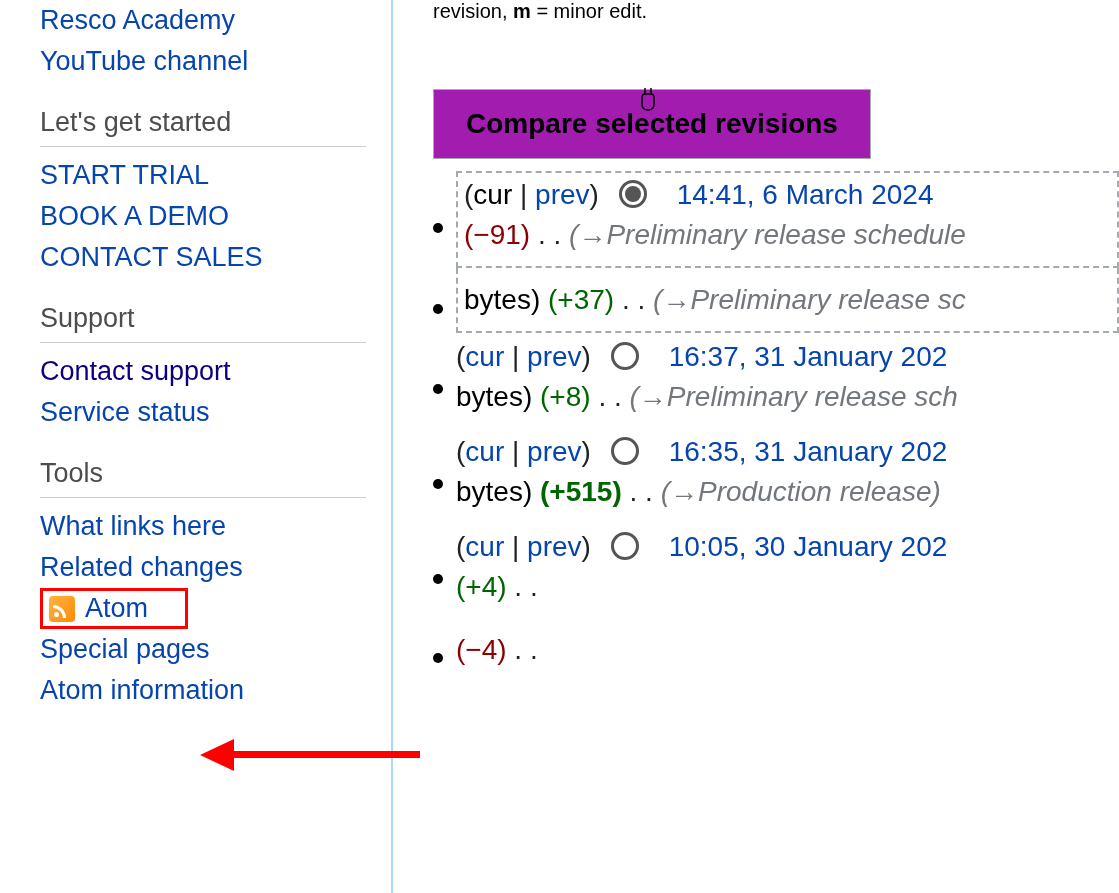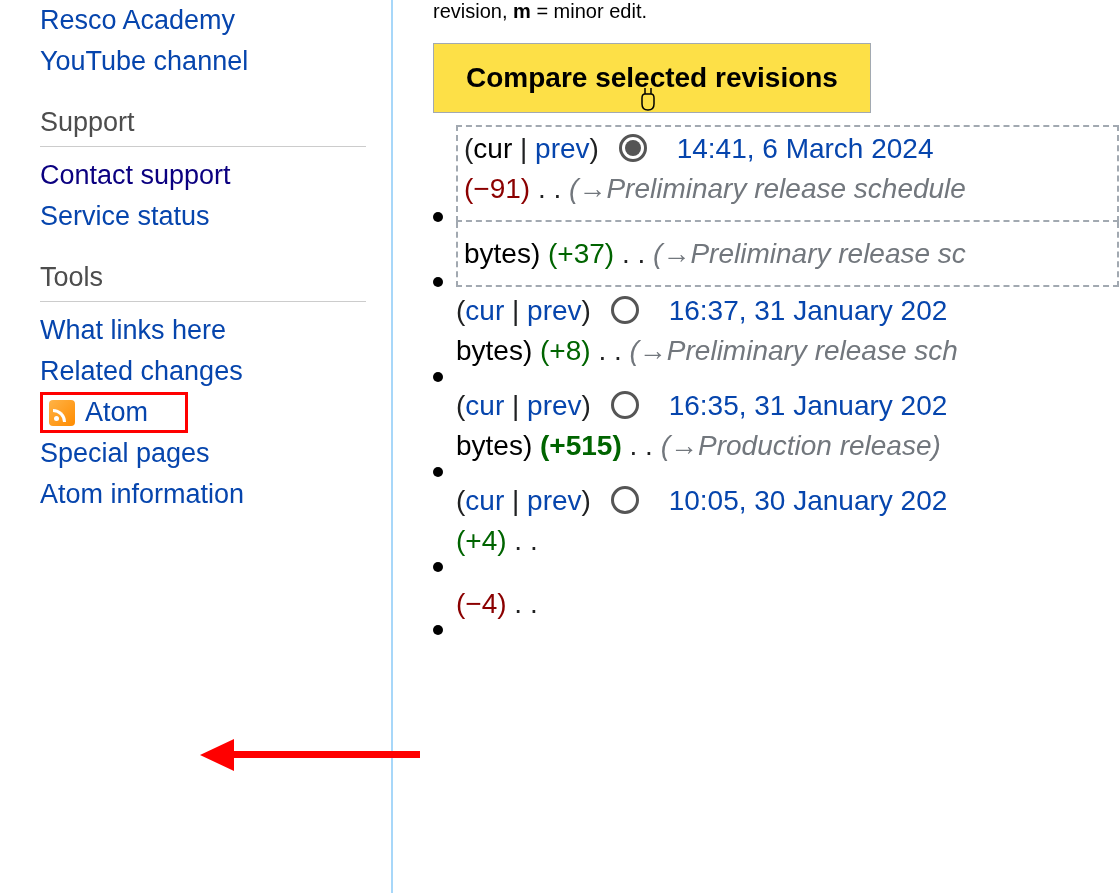--- a/index.html
+++ b/index.html
@@ -84,33 +84,34 @@
   }
   .legend-line {
     font-size: 20px;
     margin-top: 0;
     margin-bottom: 20px;
   }
   .compare-button {
     font-size: 28px;
     font-weight: bold;
     padding: 18px 32px;
-    background: #fde047;
+    background: #a21caf;
     border: 1px solid #a2a9b1;
     cursor: pointer;
     margin-bottom: 12px;
+    margin-top: 46px;
   }
   .rev-list {
     list-style: none;
     padding: 0;
     margin: 0;
   }
   .rev-item {
     display: flex;
-    align-items: flex-end;
+    align-items: center;
     gap: 8px;
     font-size: 28px;
   }
   .bullet {
     width: 10px;
     height: 10px;
     background: #000;
     border-radius: 50%;
     margin-top: 16px;
     flex-shrink: 0;
@@ -193,20 +194,26 @@
     pointer-events: none;
   }
 </style>
 </head>
 <body>
 
 <div class="sidebar">
   <a href="#">Resco Academy</a>
   <a href="#">YouTube channel</a>
 
+  <div class="sidebar-section">
+    <div class="sidebar-heading">Let's get started</div>
+    <a href="#">START TRIAL</a>
+    <a href="#">BOOK A DEMO</a>
+    <a href="#">CONTACT SALES</a>
+  </div>
 
   <div class="sidebar-section">
     <div class="sidebar-heading">Support</div>
     <a href="#" class="visited">Contact support</a>
     <a href="#">Service status</a>
   </div>
 
   <div class="sidebar-section">
     <div class="sidebar-heading">Tools</div>
     <a href="#">What links here</a>

